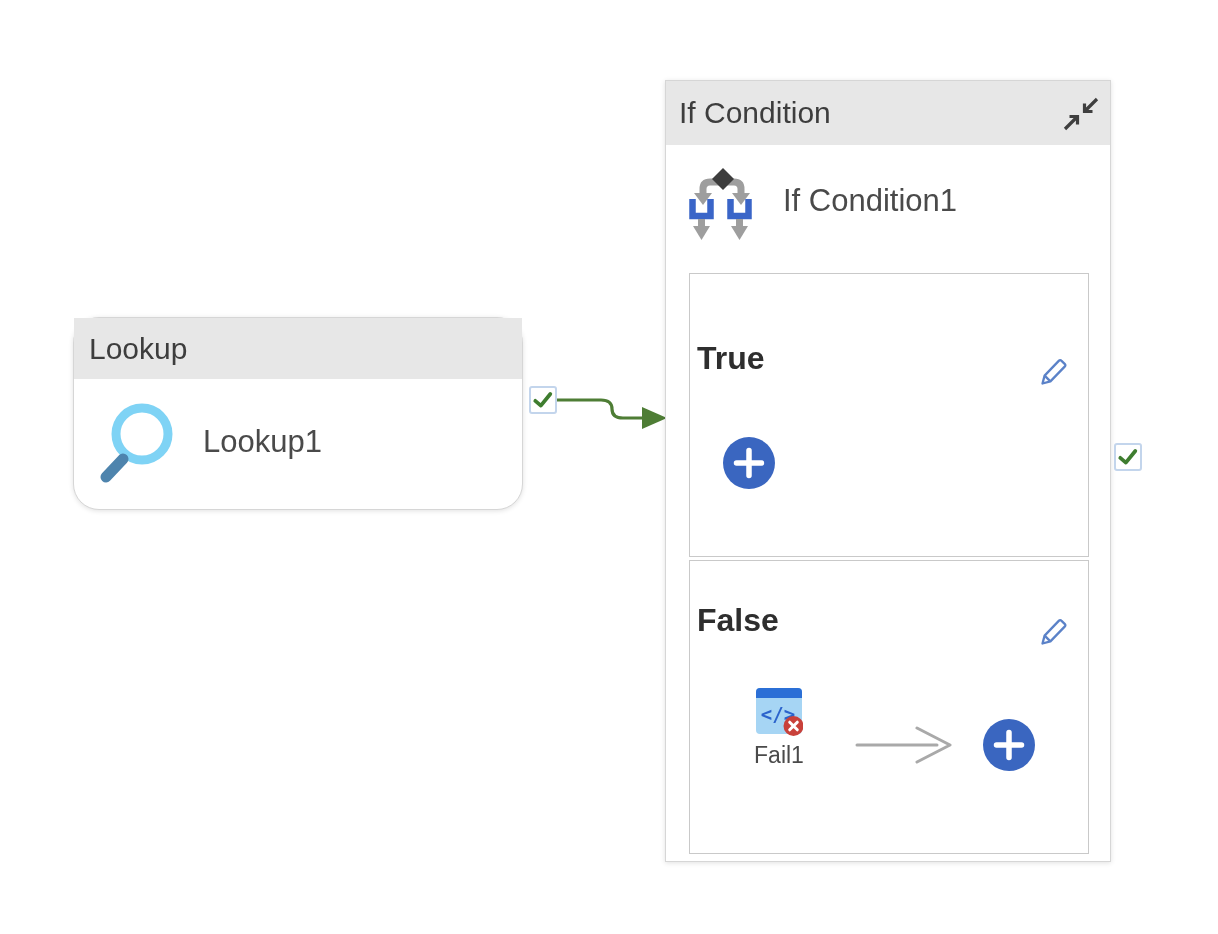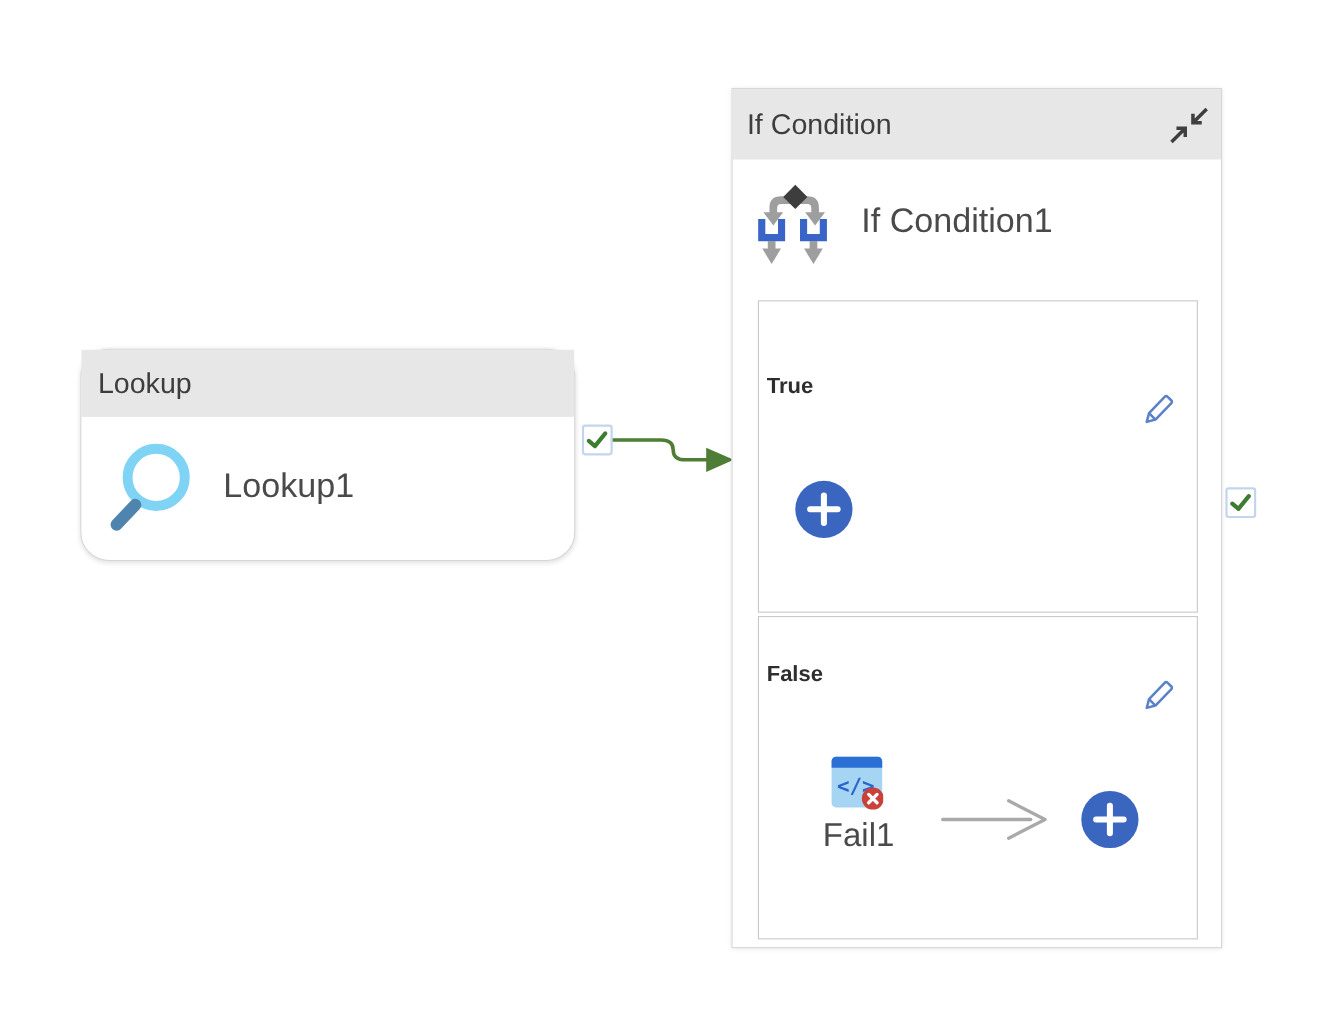--- a/index.html
+++ b/index.html
@@ -13,21 +13,21 @@
 
   
   .activity{
     position:absolute;background:#fff;
     border:1px solid #d6d6d6;box-sizing:border-box;
     box-shadow:0 1px 5px rgba(0,0,0,.12);
   }
   .activity-header{
     position:relative;background:var(--header_gray,#e7e7e7);
     display:flex;align-items:center;
-    font-size:26px;color:#3d3d3d;
+    font-size:30px;color:#3d3d3d;
   }
   .activity-name{color:#4a4a4a;font-size:31px;position:absolute;white-space:nowrap;}
 
   
   #lookup-box{left:73px;top:317px;width:450px;height:193px;border-radius:26px;}
   #lookup-box .activity-header{height:61px;padding-left:15px;}
   #lookup-icon{position:absolute;left:25px;top:81px;}
   #lookup-name{left:129px;top:106px;}
 
   
@@ -37,39 +37,39 @@
   #ifcond-icon{position:absolute;left:23px;top:87px;}
   #ifcond-name{left:117px;top:102px;}
 
   .branch{
     position:absolute;left:23px;width:400px;
     border:1px solid #c9c9c9;background:#fff;box-sizing:border-box;
   }
   #true-branch{top:192px;height:284px;}
   #false-branch{top:479px;height:294px;}
   .branch-label{
-    position:absolute;left:7px;font-size:20px;font-weight:600;color:#2e2e2e;
+    position:absolute;left:7px;font-size:32px;font-weight:600;color:#2e2e2e;
   }
   #true-branch .branch-label{top:66px;}
   #false-branch .branch-label{top:41px;}
   .pencil-btn{position:absolute;left:344px;width:36px;height:36px;cursor:pointer;background:none;border:none;padding:0;}
   #true-branch .pencil-btn{top:81px;}
   #false-branch .pencil-btn{top:54px;}
 
   .add-btn{
     position:absolute;width:52px;height:52px;border-radius:50%;
     background:var(--accent_blue,#3a66c0);border:none;padding:0;cursor:pointer;
     display:flex;align-items:center;justify-content:center;
   }
   #true-add{left:33px;top:163px;}
   #false-add{left:293px;top:158px;}
 
   
   .fail-tile{position:absolute;left:58px;top:124px;width:62px;text-align:center;cursor:pointer;}
-  .fail-tile .tile-name{display:block;margin-top:1px;font-size:30px;color:#4a4a4a;}
+  .fail-tile .tile-name{display:block;margin-top:1px;font-size:23px;color:#4a4a4a;}
 
   #false-arrow{position:absolute;left:165px;top:164px;}
 
   
   .port{
     position:absolute;width:28px;height:28px;box-sizing:border-box;
     background:#fff;border:2px solid #c3d5ec;border-radius:3px;
     display:flex;align-items:center;justify-content:center;cursor:pointer;
   }
   #lookup-success-port{left:529px;top:386px;}

